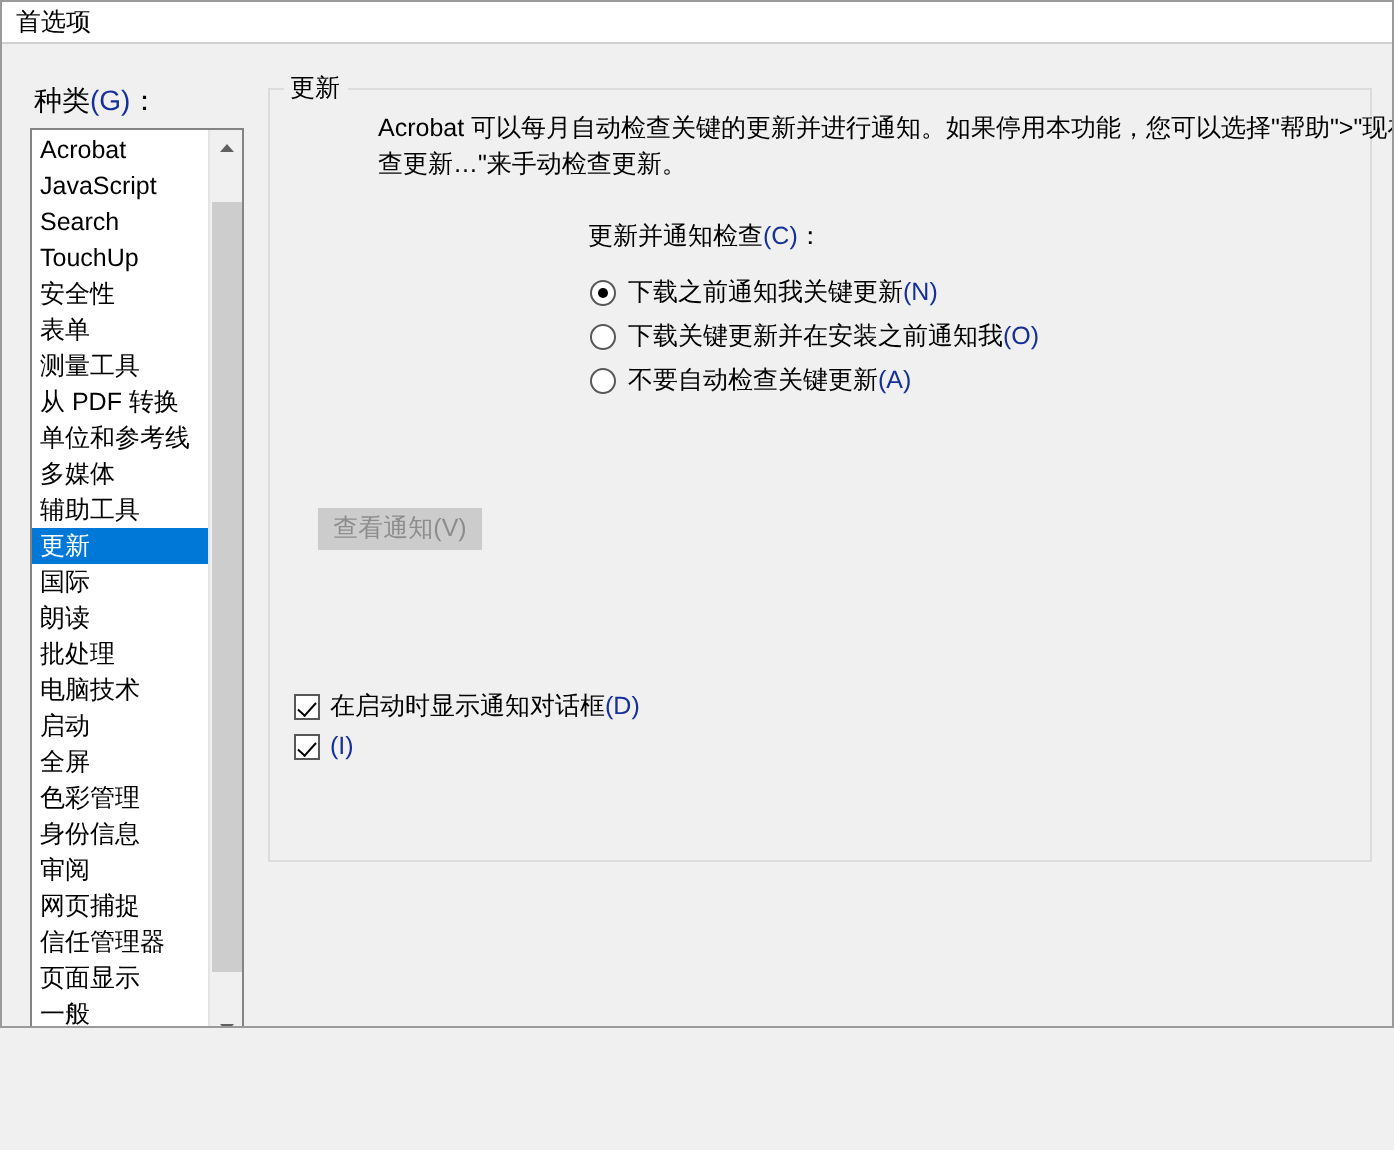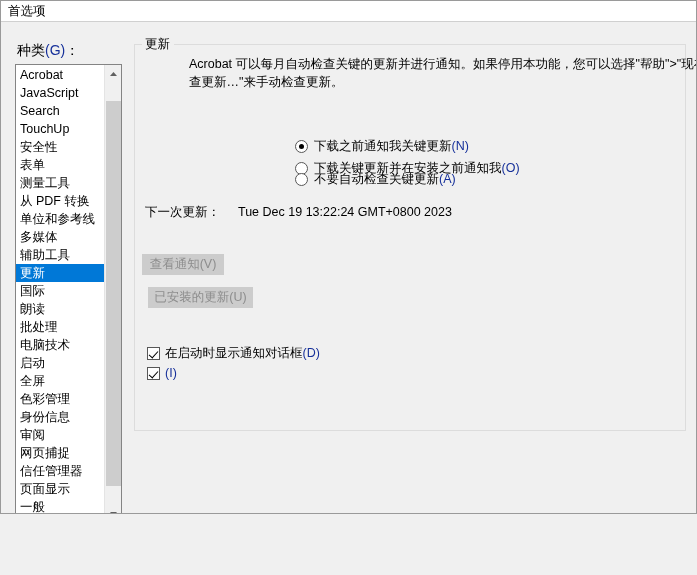--- a/index.html
+++ b/index.html
@@ -170,21 +170,21 @@
     left: 294px;
     font-size: 12.5px;
     line-height: 16px;
     white-space: nowrap;
     display: flex;
     align-items: center;
   }
   .radio-row .mn { color: #16309a; }
   .r1 { top: 137px; }
   .r2 { top: 159px; }
-  .r3 { top: 170px; }
+  .r3 { top: 181px; }
 
   .radio {
     width: 13px;
     height: 13px;
     border-radius: 50%;
     border: 1px solid #575757;
     background: #ffffff;
     box-sizing: border-box;
     margin-right: 6px;
     flex: 0 0 auto;
@@ -220,21 +220,21 @@
     color: #8d8d8d;
     font-size: 12.5px;
     line-height: 1;
     font-family: "Liberation Sans", "DejaVu Sans", sans-serif;
     text-align: center;
     box-sizing: border-box;
     padding: 0;
     white-space: nowrap;
   }
   .btn-notify {
-    left: 141px;
+    left: 158px;
     top: 253px;
     width: 82px;
     height: 21px;
   }
   .btn-installed {
     left: 147px;
     top: 286px;
     width: 105px;
     height: 21px;
   }
@@ -446,43 +446,42 @@
           </svg>
       </div>
     </div>
   </div>
 
   <div class="groupbox"></div>
   <div class="gb-title">更新</div>
 
   <div class="desc">Acrobat 可以每月自动检查关键的更新并进行通知。如果停用本功能，您可以选择"帮助"&gt;"现在检查更新…"来手动检查更新。</div>
 
+  <div class="sect-label">
+    <span>更新并通知检查</span><span class="mn">(C)</span><span>：</span>
+  </div>
 
   <div class="radio-row r2">
     <span class="radio"></span>
     <span>下载关键更新并在安装之前通知我</span>
       <span class="mn">(O)</span>
   </div>
   <div class="radio-row r1">
     <span class="radio on"></span>
     <span>下载之前通知我关键更新</span>
       <span class="mn">(N)</span>
   </div>
   <div class="radio-row r3">
     <span class="radio"></span>
     <span>不要自动检查关键更新</span>
       <span class="mn">(A)</span>
   </div>
 
-  <div class="nextupd">
-    <span>下一次更新：</span><span class="val">Tue Dec 19 13:22:24 GMT+0800 2023</span>
-  </div>
 
   <button class="btn btn-notify" disabled="">查看通知(V)</button>
-  <button class="btn btn-installed" disabled="">已安装的更新(U)</button>
 
   <div class="check-row c1">
     <span class="checkbox on"></span>
     <span>在启动时显示通知对话框</span>
       <span class="mn">(D)</span>
   </div>
   <div class="check-row c2">
     <span class="checkbox on"></span>
       <span class="mn">(I)</span>
   </div>

